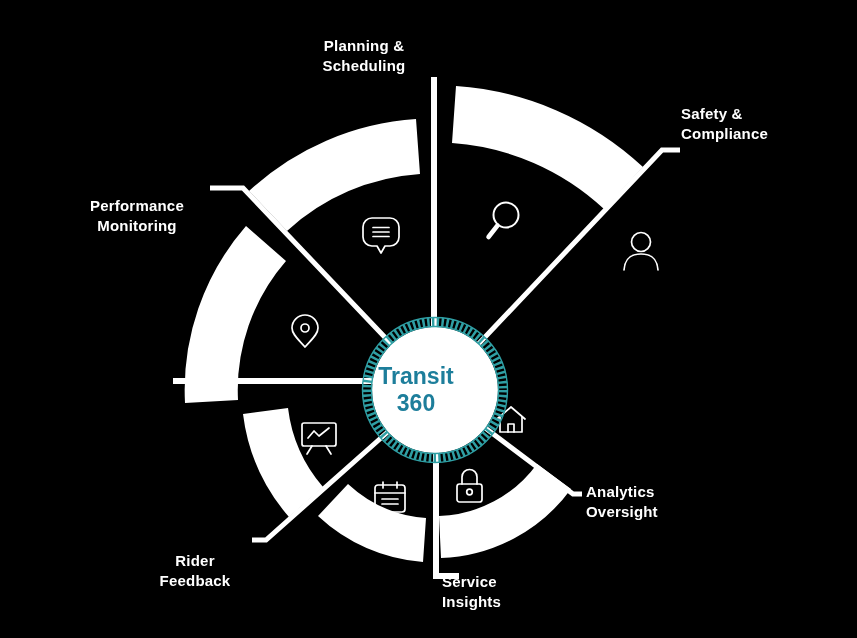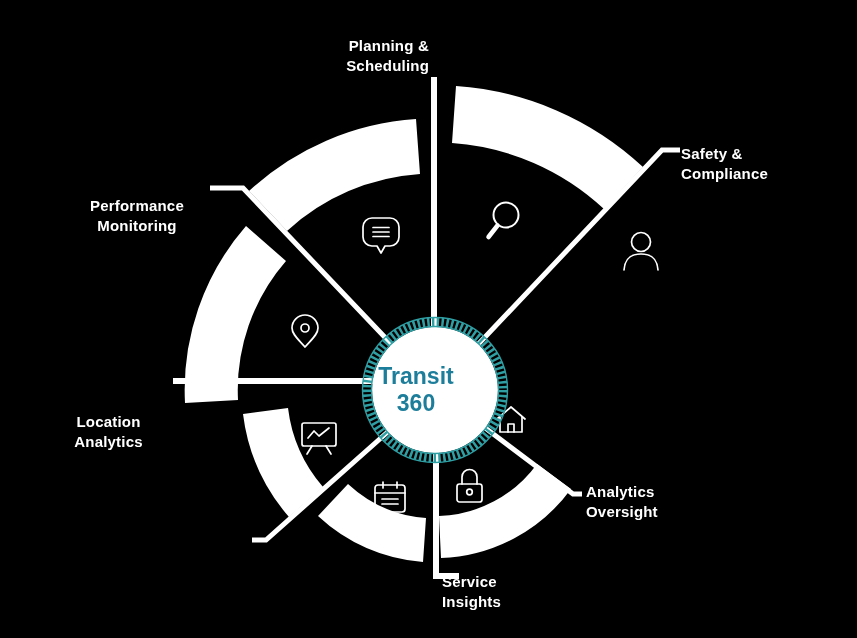--- a/index.html
+++ b/index.html
@@ -112,32 +112,32 @@
       <circle cx="435" cy="390" r="63" fill="#ffffff"></circle>
       <circle cx="435" cy="390" r="68" fill="none" stroke="#2f9fa4" stroke-width="9" stroke-dasharray="2.5 2.3"></circle>
       <circle cx="435" cy="390" r="63.5" fill="none" stroke="#2f9fa4" stroke-width="1.4"></circle>
       <circle cx="435" cy="390" r="72.5" fill="none" stroke="#2f9fa4" stroke-width="1.4"></circle>
     </g>
   </svg>
 
   <div class="hub-label">Transit
 360</div>
 
-  <div class="spoke-label align-c" style="left:299px;top:36px;width:130px;text-align:right;">Planning &amp;
+  <div class="spoke-label align-c" style="left:299px;top:36px;width:130px;">Planning &amp;
 Scheduling</div>
 
-  <div class="spoke-label" style="left:681px;top:104px;width:120px;margin-top:40px;">Safety &amp;
+  <div class="spoke-label" style="left:681px;top:104px;width:120px;">Safety &amp;
 Compliance</div>
 
   <div class="spoke-label" style="left:586px;top:482px;width:120px;">Analytics
 Oversight</div>
 
   <div class="spoke-label" style="left:442px;top:572px;width:110px;">Service
 Insights</div>
 
+  <div class="spoke-label align-r" style="left:140px;top:527px;width:110px;">Rider
+Feedback</div>
 
-  <div class="spoke-label align-r" style="left:56px;top:388px;width:105px;">Location
-Analytics</div>
 
   <div class="spoke-label align-r" style="left:68px;top:172px;width:138px;">Performance
 Monitoring</div>
 
 </div>
 
 </body></html>

